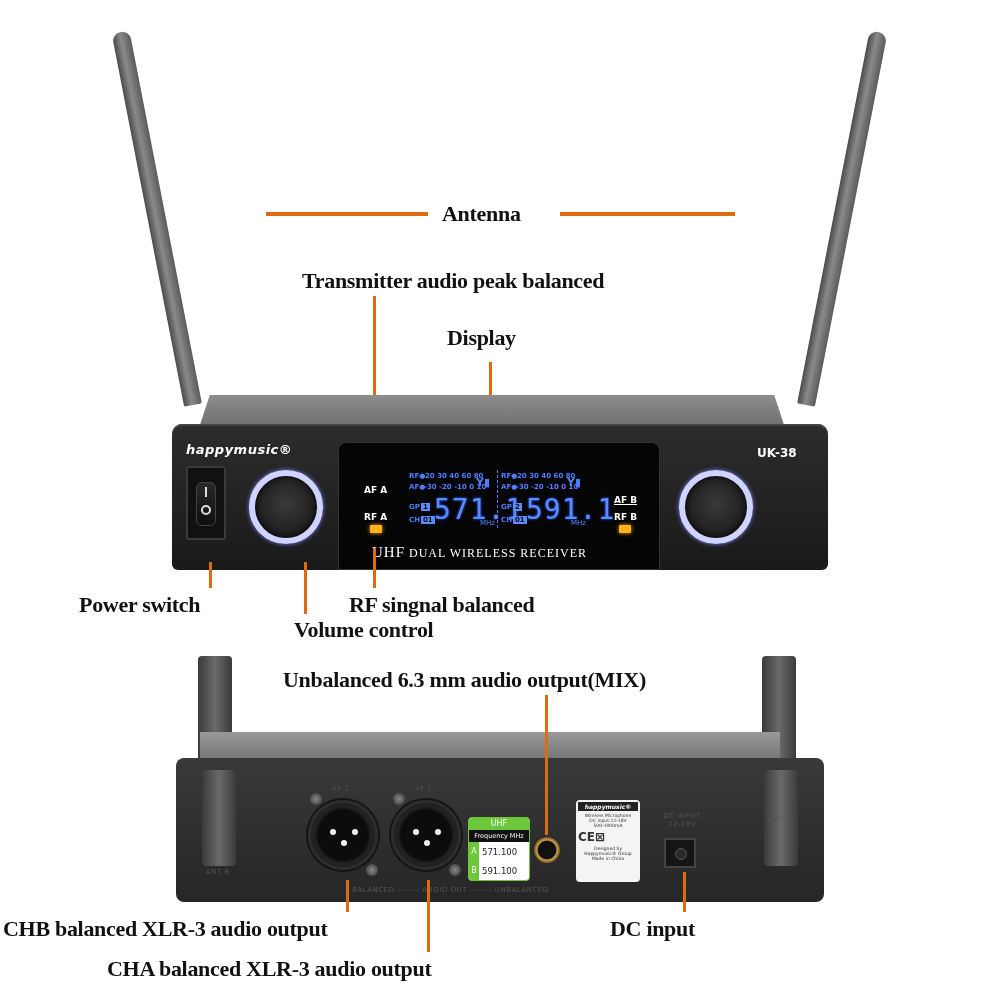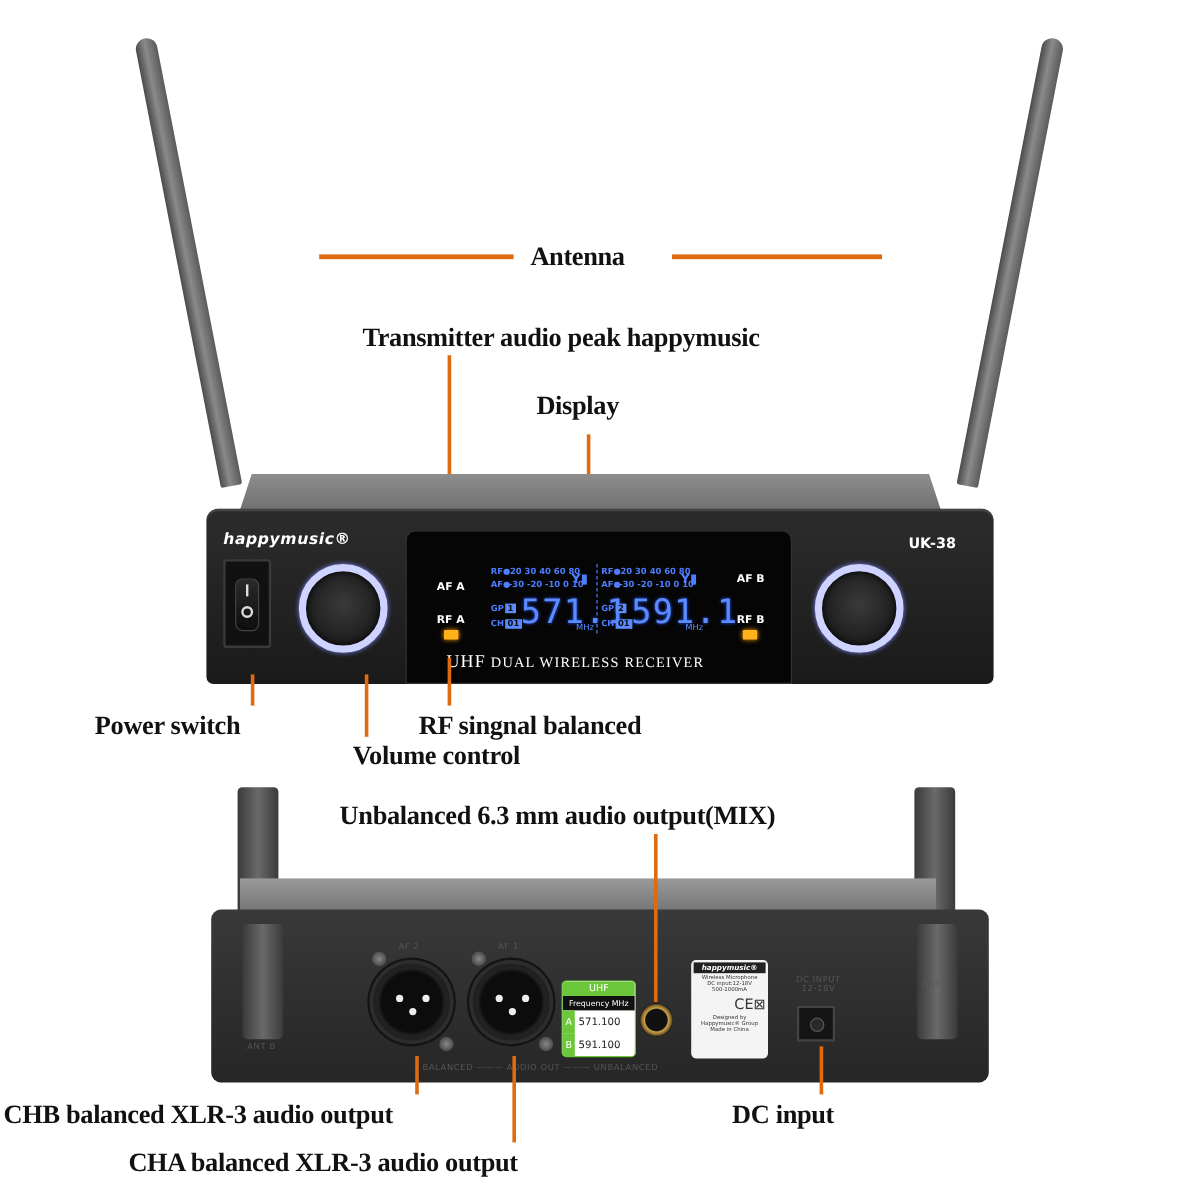--- a/index.html
+++ b/index.html
@@ -77,35 +77,35 @@
   .panel-text { position: absolute; color: #555; font-size: 7px; letter-spacing: 0.5px; }
   .freq-sticker { position: absolute; left: 468px; top: 817px; width: 62px; height: 64px; background: #fff; border-radius: 4px; overflow: hidden; border: 1px solid #6cc83a; }
   .freq-sticker .head { background: #6cc83a; color: #fff; font-size: 8px; text-align: center; height: 12px; line-height: 12px; }
   .freq-sticker .sub { background: #111; color: #fff; font-size: 6.5px; text-align: center; height: 12px; line-height: 12px; }
   .freq-row { display: flex; height: 19px; align-items: center; font-size: 8.5px; color: #222; }
   .freq-row .ch { background: #6cc83a; color: #fff; width: 10px; text-align: center; height: 100%; line-height: 19px; font-size: 8px; }
   .freq-row .v { padding-left: 3px; }
   .jack { position: absolute; left: 533px; top: 836px; width: 28px; height: 28px; border-radius: 50%; background: radial-gradient(circle, #111 45%, #c9a24a 50%, #8a6a2a 62%, #1b1b1b 70%); }
   .info-label { position: absolute; left: 576px; top: 800px; width: 64px; height: 82px; background: #f4f4f4; border-radius: 4px; color: #333; font-size: 4.5px; padding: 2px; text-align: center; }
   .info-label .b { background: #222; color: #fff; font-style: italic; font-weight: bold; font-size: 6px; padding: 1px 0; margin-bottom: 2px; }
-  .info-label .marks { font-size: 12px; font-weight: normal; display: flex; justify-content: flex-end; margin: 2px 0; }
+  .info-label .marks { font-size: 12px; font-weight: bold; display: flex; justify-content: flex-start; margin: 2px 0; }
   .dc-jack { position: absolute; left: 664px; top: 838px; width: 32px; height: 30px; background: #151515; border: 2px solid #444; }
   .dc-jack::after { content: ""; position: absolute; left: 9px; top: 8px; width: 10px; height: 10px; border-radius: 50%; background: #2a2a2a; border: 1px solid #555; }
 </style>
 </head>
 <body>
 
 <div class="antenna" style="left:184px; top:25px; height:380px; transform: rotate(-11deg); transform-origin: bottom center;"></div>
 <div class="antenna" style="left:797px; top:25px; height:380px; transform: rotate(11deg); transform-origin: bottom center;"></div>
 
 <div class="lead" style="left:266px; top:212px; width:162px; height:4px;"></div>
 <div class="label" style="left:442px; top:201px;">Antenna</div>
 <div class="lead" style="left:560px; top:212px; width:175px; height:4px;"></div>
 
-<div class="label" style="left:302px; top:268px;">Transmitter audio peak happymusic</div>
+<div class="label" style="left:302px; top:268px;">Transmitter audio peak balanced</div>
 <div class="lead" style="left:373px; top:296px; width:3px; height:178px;"></div>
 
 <div class="label" style="left:447px; top:325px;">Display</div>
 <div class="lead" style="left:489px; top:362px; width:3px; height:112px;"></div>
 
 <div class="front-top"></div>
 <div class="front-body"></div>
 
 <div class="brand">happymusic®</div>
 <div class="model">UK-38</div>
@@ -116,21 +116,21 @@
 <div class="switch-off"></div>
 
 <div class="knob" style="left:249px; top:470px;"></div>
 <div class="knob" style="left:679px; top:470px;"></div>
 
 <div class="display-frame"></div>
 
 <div class="ind-label" style="left:364px; top:485px;">AF A</div>
 <div class="ind-label" style="left:364px; top:512px;">RF A</div>
 <div class="led" style="left:370px; top:525px;"></div>
-<div class="ind-label" style="left:614px; top:478px;">AF B</div>
+<div class="ind-label" style="left:614px; top:495px;text-decoration:underline;">AF B</div>
 <div class="ind-label" style="left:614px; top:512px;">RF B</div>
 <div class="led" style="left:619px; top:525px;"></div>
 
 <div class="lcd-text" style="left:409px; top:472px;">RF●</div>
 <div class="lcd-text" style="left:425px; top:472px;">20 30 40 60 80</div>
 <div class="lcd-text" style="left:409px; top:483px;">AF●</div>
 <div class="lcd-text" style="left:424px; top:483px;">-30 -20 -10 0 10</div>
 <div class="lcd-text" style="left:476px; top:476px; font-size:11px;">Y▮</div>
 <div class="lcd-text" style="left:409px; top:503px;">GP</div>
 <div class="lcd-box" style="left:421px; top:503px;">1</div>

